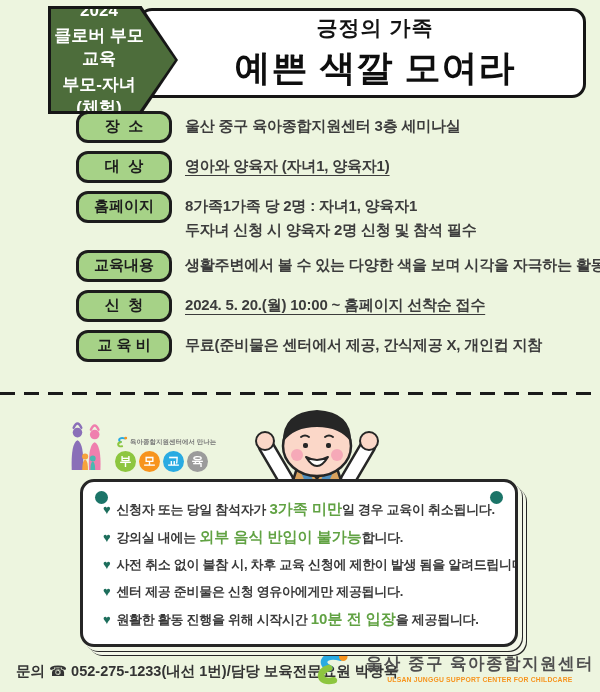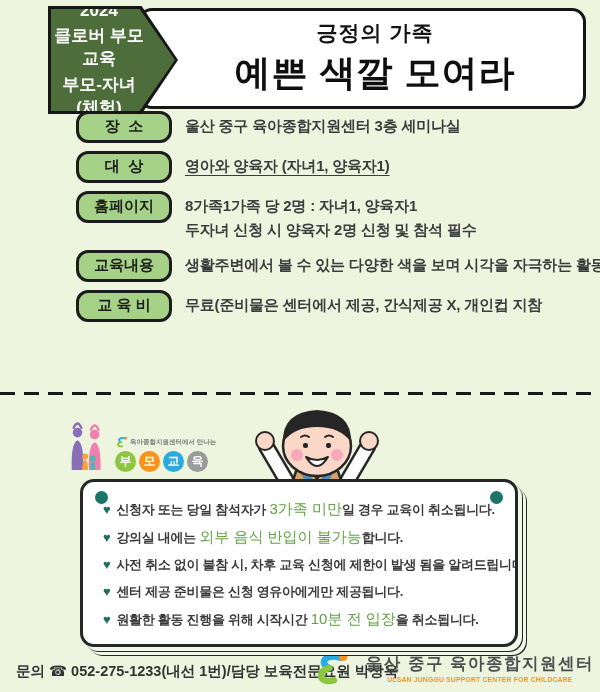--- a/index.html
+++ b/index.html
@@ -1,21 +1,21 @@
 <!DOCTYPE html>
 <html><head>
 <meta charset="utf-8">
 <style>
   * { margin:0; padding:0; box-sizing:border-box; }
   html,body { background:#d8d8d8; }
   body { font-family:"Liberation Sans","DejaVu Sans",sans-serif; }
   .page { position:relative; width:600px; height:692px; background:#edf5df; overflow:hidden; color:#333; margin:0 auto; }
 
   
-  .title-box { position:absolute; left:138px; top:8px; width:448px; height:101px; background:#ffffff;
+  .title-box { position:absolute; left:138px; top:8px; width:448px; height:90px; background:#ffffff;
     border:3px solid #161616; border-radius:14px; display:flex; flex-direction:column;
     align-items:center; justify-content:center; padding-left:26px; }
   .subtitle { font-size:21px; font-weight:800; color:#141414; letter-spacing:1px; }
   .title { font-size:36px; font-weight:800; color:#0e0e0e; letter-spacing:1px; margin-top:2px; }
 
   .badge-outer { position:absolute; left:48px; top:6px; width:130px; height:108px; background:#161616;
     clip-path:polygon(0 0,72% 0,100% 50%,72% 100%,0 100%); z-index:3; }
   .badge-inner { position:absolute; left:3px; top:3px; right:3px; bottom:3px; background:#4d6d3b;
     clip-path:polygon(0 0,71.5% 0,100% 50%,71.5% 100%,0 100%);
     display:flex; flex-direction:column; justify-content:center; padding-right:28px;
@@ -49,21 +49,21 @@
   .boy { position:absolute; left:252px; top:394px; z-index:1; }
 
   
   .notice-box { position:absolute; left:80px; top:479px; width:438px; height:168px; background:#fff;
     border:3px solid #262626; border-radius:14px; z-index:2; padding:18px 8px 0 20px; overflow:hidden;
     box-shadow:4px 4px 0 0 #f3f7e8, 5px 5px 0 0 #262626, 8px 8px 0 0 #f3f7e8, 9px 9px 0 0 #262626; }
   .dot { position:absolute; width:13px; height:13px; border-radius:50%; background:#1b7468; top:9px; }
   .dot-l { left:12px; } .dot-r { right:12px; }
   .nline { font-size:13px; font-weight:700; color:#3a3a3a; margin-bottom:9px; white-space:nowrap; letter-spacing:-0.3px; }
   .heart { color:#1d6e5c; margin-right:6px; font-size:13px; }
-  .green { color:#61a243; font-size:15px; font-weight:400; letter-spacing:0; }
+  .green { color:#61a243; font-size:15px; font-weight:700; letter-spacing:0; }
 
   
   .contact { position:absolute; left:16px; top:662px; font-size:14.5px; font-weight:700; color:#333; white-space:nowrap; }
   .org { position:absolute; right:6px; top:651px; display:flex; align-items:center; gap:16px; }
   .org-kr { font-size:16.5px; font-weight:800; color:#4f4f4f; letter-spacing:1.5px; white-space:nowrap; }
   .org-en { font-size:6.8px; font-weight:700; color:#f7941d; margin-top:1px; letter-spacing:0.2px; text-align:center; white-space:nowrap; }
 </style>
 </head>
 <body>
 
@@ -95,20 +95,24 @@
     <div class="row">
       <div class="pill">홈페이지</div>
       <div class="rtext">
         <div>8가족1가족 당 2명 : 자녀1, 양육자1</div>
         <div>두자녀 신청 시 양육자 2명 신청 및 참석 필수</div>
       </div>
     </div>
     <div class="row">
       <div class="pill">교육내용</div>
       <div class="rtext">생활주변에서 볼 수 있는 다양한 색을 보며 시각을 자극하는 활동</div>
+    </div>
+    <div class="row">
+      <div class="pill">신  청</div>
+      <div class="rtext"><span class="u">2024. 5. 20.(월) 10:00 ~ 홈페이지 선착순 접수</span></div>
     </div>
     <div class="row">
       <div class="pill">교 육 비</div>
       <div class="rtext">무료(준비물은 센터에서 제공, 간식제공 X, 개인컵 지참</div>
     </div>
   </div>
 
   <div class="divider"></div>
 
   <div class="parent-logo">
@@ -164,21 +168,21 @@
     <path d="M54 63 Q65 81 76 63 Q65 69 54 63 Z" fill="#ffffff" stroke="#262626" stroke-width="2" stroke-linejoin="round"></path>
   </svg>
 
   <div class="notice-box">
     <span class="dot dot-l"></span>
     <span class="dot dot-r"></span>
     <div class="nline"><span class="heart">♥</span><span>신청자 또는 당일 참석자가 </span><span class="green">3가족 미만</span><span>일 경우 교육이 취소됩니다.</span></div>
     <div class="nline"><span class="heart">♥</span><span>강의실 내에는 </span><span class="green">외부 음식 반입이 불가능</span><span>합니다.</span></div>
     <div class="nline"><span class="heart">♥</span><span>사전 취소 없이 불참 시, 차후 교육 신청에 제한이 발생 됨을 알려드립니다.</span></div>
     <div class="nline"><span class="heart">♥</span><span>센터 제공 준비물은 신청 영유아에게만 제공됩니다.</span></div>
-    <div class="nline"><span class="heart">♥</span><span>원활한 활동 진행을 위해 시작시간 </span><span class="green">10분 전 입장</span><span>을 취소됩니다.</span></div>
+    <div class="nline"><span class="heart">♥</span><span>원활한 활동 진행을 위해 시작시간 </span><span class="green">10분 전 입장</span><span>을 제공됩니다.</span></div>
   </div>
 
   <div class="contact">문의 ☎ 052-275-1233(내선 1번)/담당 보육전문요원 박상욱</div>
   <div class="org">
     <svg width="38" height="34" viewBox="0 0 40 36">
       <path d="M30 7 C12 2 8 14 18 18" fill="none" stroke="#29abe2" stroke-width="7" stroke-linecap="round"></path>
       <path d="M18 18 C5 21 7 35 23 31" fill="none" stroke="#8dc63f" stroke-width="7" stroke-linecap="round"></path>
       <circle cx="33" cy="6" r="4.5" fill="#f7941d"></circle>
     </svg>
     <div>

